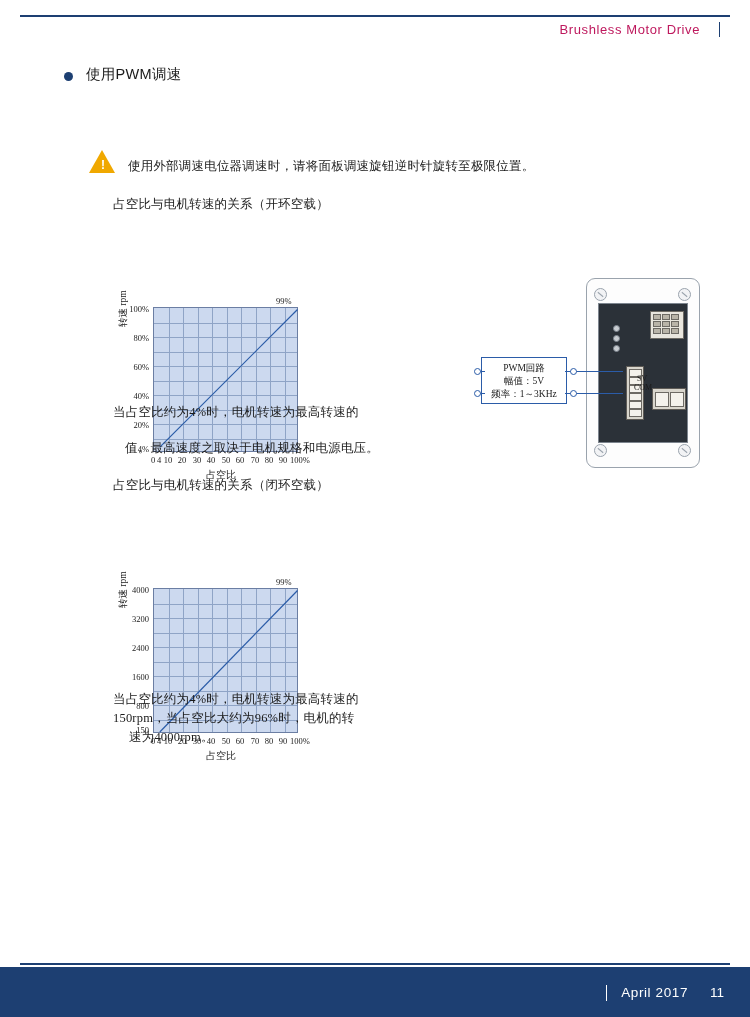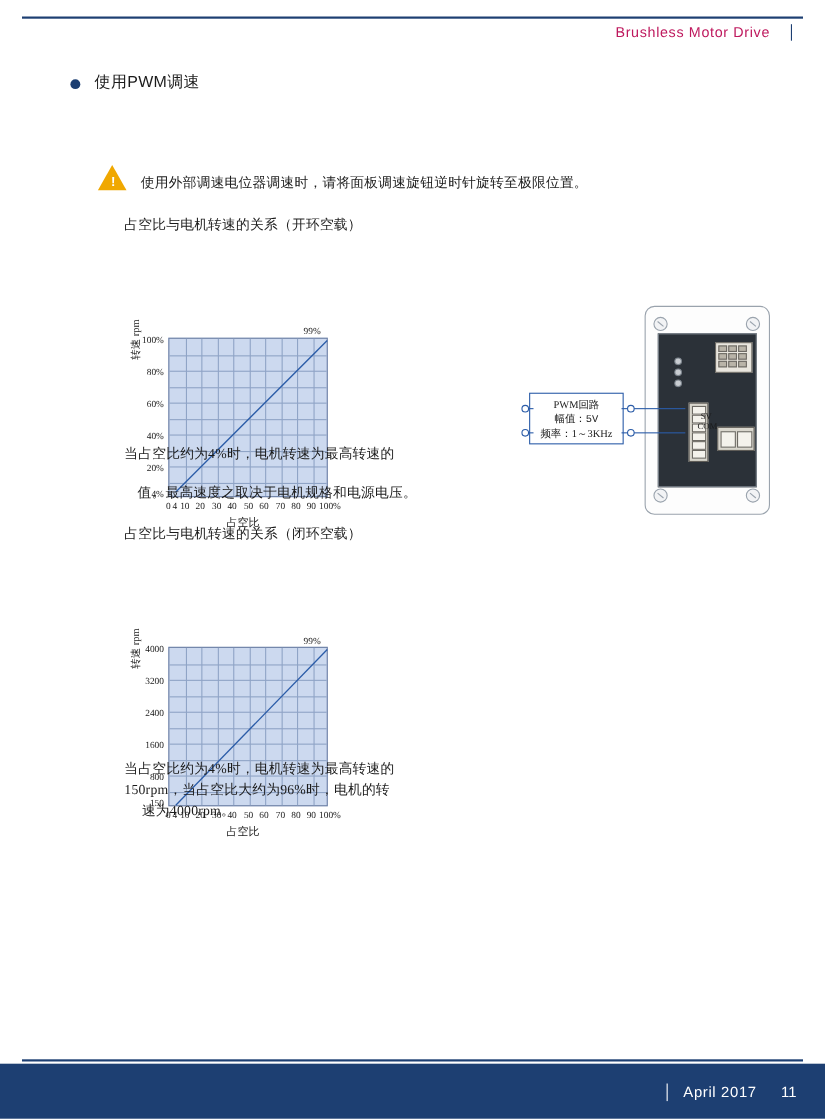--- a/index.html
+++ b/index.html
@@ -467,21 +467,21 @@
   <div class="term-strip" style="left:652px; top:388px; width:32px; height:20px;">
     <div class="term-cell" style="left:2px; top:3px; width:12px; height:13px;"></div>
     <div class="term-cell" style="left:17px; top:3px; width:12px; height:13px;"></div>
   </div>
 
   <div class="sv-label" style="left:637px; top:374px;">SV</div>
   <div class="sv-label" style="left:634px; top:383px;">COM</div>
 
   <div class="pwm-box">
     <div class="pwm-line" style="left:0; top:4px;text-align:center;">PWM回路</div>
-    <div class="pwm-line" style="left:0; top:17px;font-family:Liberation Mono, monospace;">幅值：5V</div>
+    <div class="pwm-line" style="left:0; top:17px;">幅值：5V</div>
     <div class="pwm-line" style="left:0; top:30px;">频率：1～3KHz</div>
   </div>
 
   <div class="lead" style="left:565px; top:371px; width:58px;"></div>
   <div class="lead" style="left:565px; top:393px; width:58px;"></div>
   <div class="lead" style="left:477px; top:371px; width:8px;"></div>
   <div class="lead" style="left:477px; top:393px; width:8px;"></div>
   <div class="lead-dot" style="left:570px; top:368px;"></div>
   <div class="lead-dot" style="left:570px; top:390px;"></div>
   <div class="lead-dot" style="left:474px; top:368px;"></div>

